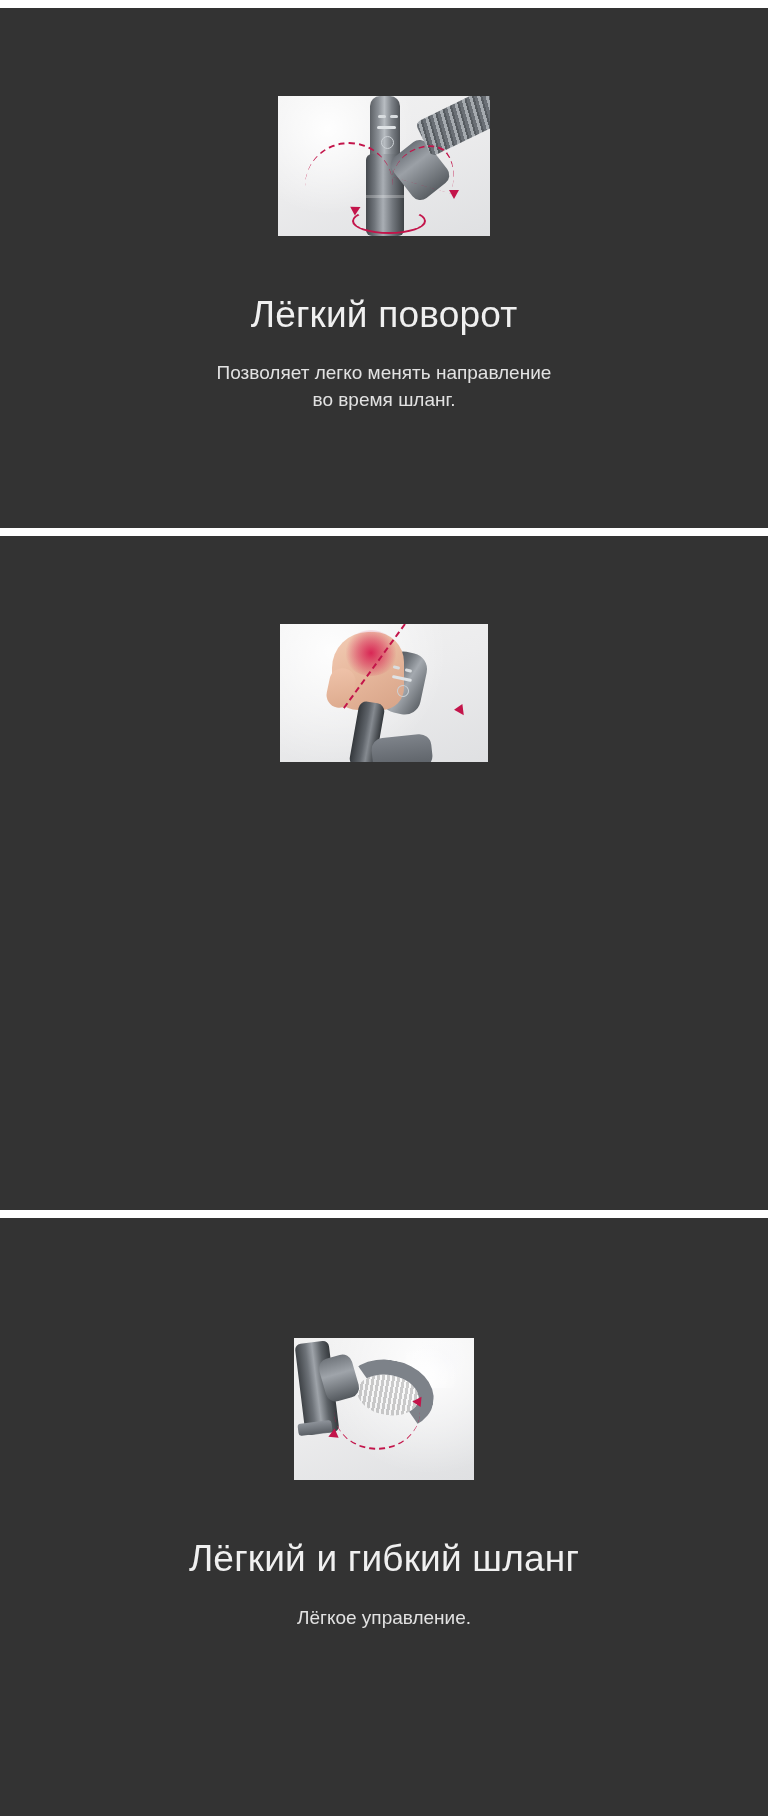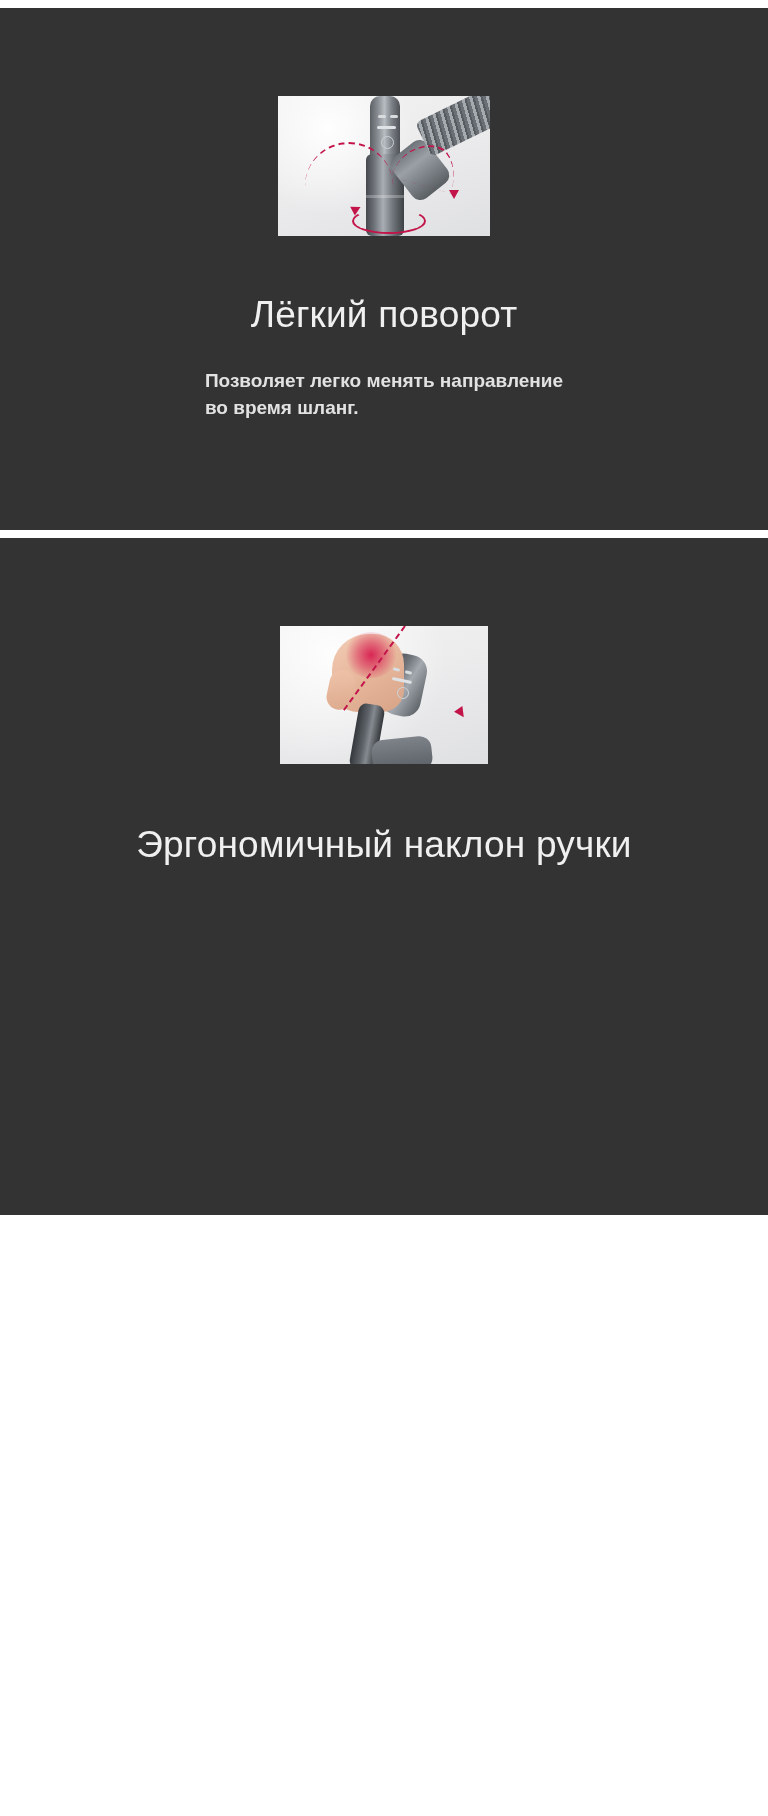--- a/index.html
+++ b/index.html
@@ -58,32 +58,33 @@
   .photo-1 { width: 212px; height: 140px; }
   .photo-2 { width: 208px; height: 138px; }
   .photo-3 { width: 180px; height: 142px; }
 
   .headline {
     color: #f0f0f0;
     font-weight: 300;
     letter-spacing: 0.2px;
     text-align: left;
     line-height: 1.15;
-    margin: 16px;
+    margin: 8px;
     white-space: nowrap;
   }
   .h-1 { font-size: 37px; margin-top: 58px; }
   .h-2 { font-size: 37px; margin-top: 60px; }
   .h-3 { font-size: 37px; margin-top: 58px; }
 
   .subline {
     color: #e2e2e2;
-    font-weight: 700;
+    font-weight: 400;
     font-size: 19px;
     line-height: 1.45;
+    text-align: center;
     margin: 0;
     margin-top: 14px;
   }
   .sub-2 { margin-top: 16px; }
   .sub-3 { margin-top: 16px; }
 
   
   .p1-glow {
     position: absolute; left: -10px; top: -20px;
     width: 150px; height: 150px;
@@ -380,23 +381,44 @@
       <div class="p2-ctrl-a"></div>
       <div class="p2-ctrl-b"></div>
       <div class="p2-ctrl-bar"></div>
       <div class="p2-ctrl-pwr"></div>
       <div class="p2-tube"></div>
       <div class="p2-base"></div>
       <div class="p2-arrow-line"></div>
       <div class="p2-arrow-head"></div>
     </div>
 
-    <h2 class="headline h-2">Эргономичный наклон ручки</h2>
 
 
   </section>
 
   <div class="divider"></div>
 
+  <section class="panel panel-3">
+
+    <div class="photo photo-3">
+      <div class="p3-glow"></div>
+      <div class="p3-feather"></div>
+      <div class="p3-hose"></div>
+      <div class="p3-hose-seg"></div>
+      <div class="p3-wand"></div>
+      <div class="p3-collar"></div>
+      <div class="p3-joint"></div>
+      <div class="p3-dash"></div>
+      <div class="p3-arrow"></div>
+      <div class="p3-arrow2"></div>
+    </div>
+
+    <h2 class="headline h-3">Лёгкий и гибкий шланг</h2>
+
+    <p class="subline sub-3">
+      <span>Лёгкое управление.</span>
+    </p>
+
+  </section>
 
   <div class="bottom-fill"></div>
 
 </div>
 
 </body></html>

